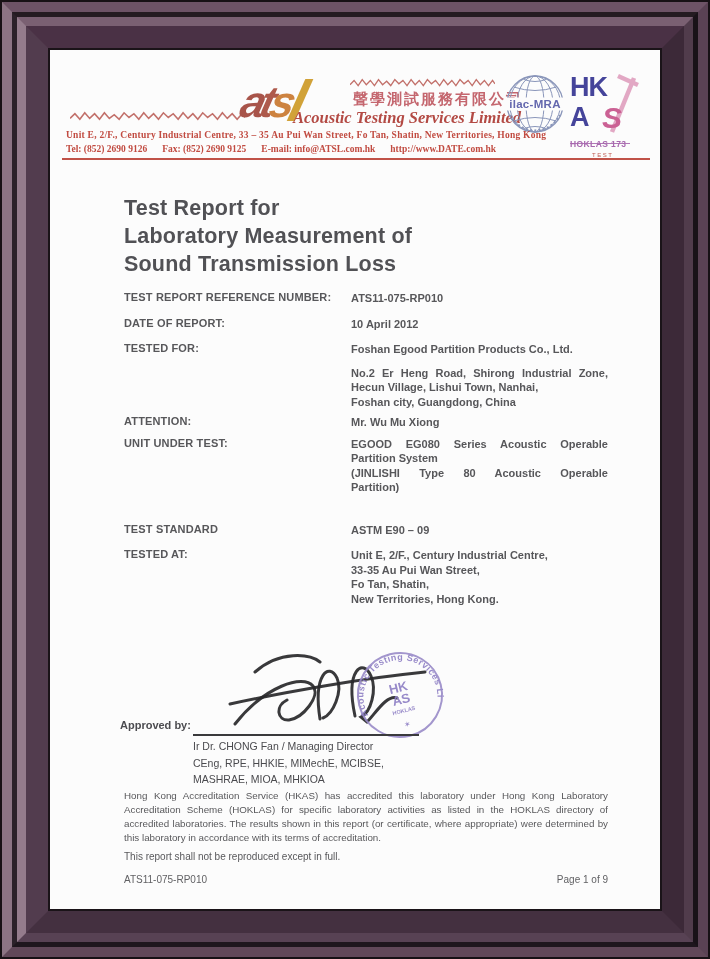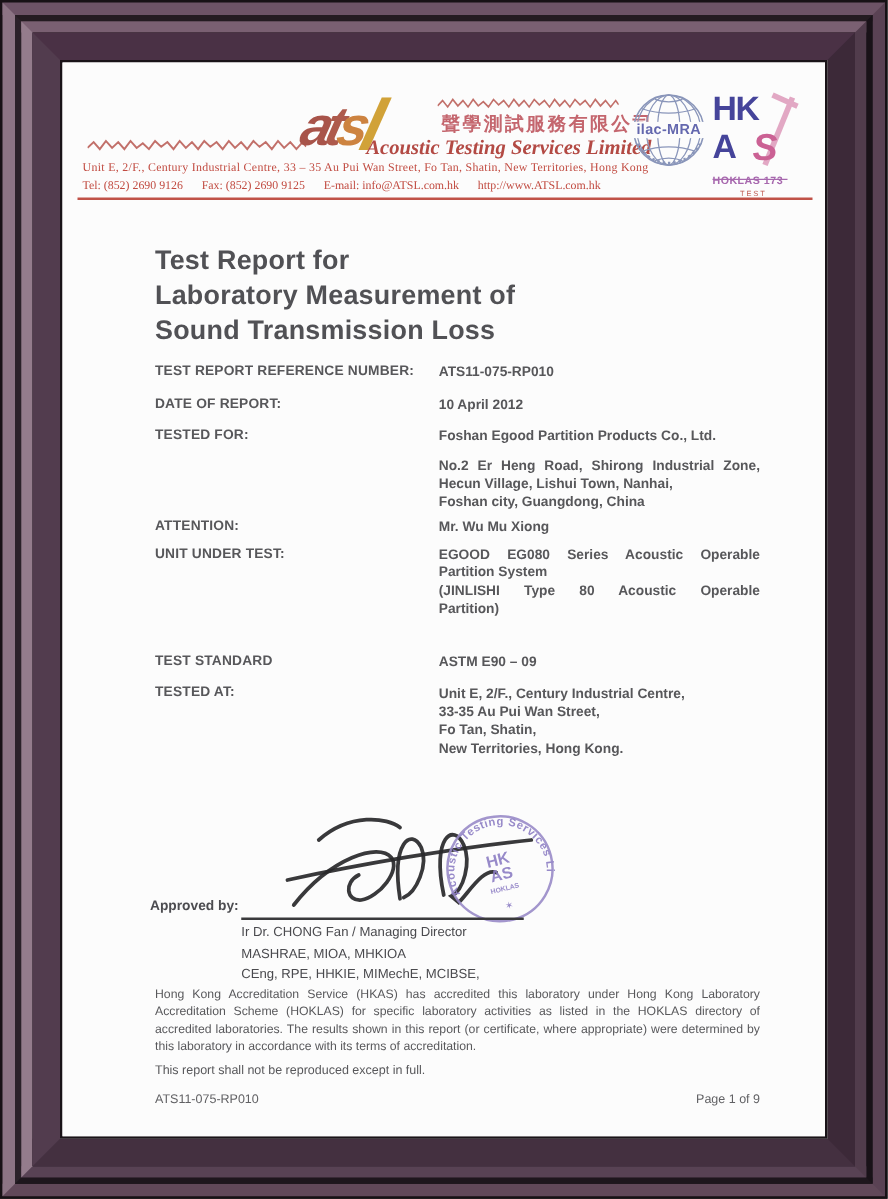--- a/index.html
+++ b/index.html
@@ -20,21 +20,21 @@
   .zig1{left:20px;top:60px;width:175px;height:13px;}
   .zig2{left:300px;top:27px;width:145px;height:12px;}
   .atsl{position:absolute;left:193px;top:18px;transform:skewX(-14deg);
         font-weight:bold;font-style:italic;font-size:44px;letter-spacing:-5px;line-height:1;}
   .lg-a{color:#a8544a;} .lg-t{color:#ae5a4c;} .lg-s{color:#cd8340;}
   .lg-l{color:#d1a238;font-size:58px;position:relative;top:4px;}
   .cn{position:absolute;left:303px;top:40px;font-size:15px;font-weight:bold;color:#c4666e;letter-spacing:2px;white-space:nowrap;}
   .en-script{position:absolute;left:243px;top:58px;font-family:"Liberation Serif",serif;
         font-style:italic;font-weight:bold;font-size:16.5px;color:#b34a44;white-space:nowrap;}
   .addr{position:absolute;left:16px;white-space:nowrap;font-family:"Liberation Serif",serif;
-        font-weight:normal;font-size:9.5px;color:#c14b41;}
+        font-weight:bold;font-size:9.5px;color:#c14b41;}
   .addr1{top:80px;letter-spacing:.25px;}
   .addr2{top:94px;}
   .addr2 span{margin-right:15px;}
   .hdr-rule{position:absolute;left:12px;right:10px;top:108px;height:2px;background:#c05248;}
   .ilac{position:absolute;left:455px;top:23px;}
   .hkas{position:absolute;left:518px;top:20px;}
 
   
   .title{position:absolute;left:74px;top:144px;font-size:21.5px;line-height:28px;
          font-weight:bold;color:#515155;letter-spacing:.2px;}
@@ -113,21 +113,21 @@
           <line x1="66" y1="8" x2="44" y2="62" stroke="#e2a8c4" stroke-width="4.5"></line>
           <line x1="50" y1="6" x2="70" y2="15" stroke="#e2a8c4" stroke-width="4.5"></line>
           <text x="34" y="58" font-size="30" font-weight="bold" font-style="italic" fill="#cb6194">S</text>
           <text x="2" y="77" font-size="8.5" font-weight="bold" fill="#a768ae" letter-spacing=".4">HOKLAS 173</text>
           <line x1="2" y1="73.5" x2="62" y2="73.5" stroke="#a768ae" stroke-width=".9"></line>
           <text x="24" y="87" font-size="6" fill="#bf5a50" letter-spacing="1.5">TEST</text>
         </svg>
 
         <div class="addr addr1">Unit E, 2/F., Century Industrial Centre, 33 – 35 Au Pui Wan Street, Fo Tan, Shatin, New Territories, Hong Kong</div>
         <div class="addr addr2">
-          <span>Tel: (852) 2690 9126</span><span>Fax: (852) 2690 9125</span><span>E-mail: info@ATSL.com.hk</span><span>http://www.ATSL.com.hk</span>
+          <span>Tel: (852) 2690 9126</span><span>Fax: (852) 2690 9125</span><span>E-mail: info@ATSL.com.hk</span><span>http://www.DATE.com.hk</span>
         </div>
         <div class="hdr-rule"></div>
       </div>
 
       <div class="title">
         <div>Test Report for</div>
         <div>Laboratory Measurement of</div>
         <div>Sound Transmission Loss</div>
       </div>
 
@@ -211,22 +211,22 @@
           <text x="48" y="57" text-anchor="middle" font-size="13" font-weight="bold" fill="#8d7ec4">AS</text>
           <text x="48" y="66" text-anchor="middle" font-size="5.5" font-weight="bold" fill="#8d7ec4">HOKLAS</text>
           <text x="48" y="81" text-anchor="middle" font-size="8" fill="#8d7ec4">✶</text>
         </g>
       </svg>
 
       <div class="approved">Approved by:</div>
       <div class="sig-line"></div>
       <div class="names">
         <div>Ir Dr. CHONG Fan / Managing Director</div>
+        <div>CEng, RPE, HHKIE, MIMechE, MCIBSE,</div>
         <div>MASHRAE, MIOA, MHKIOA</div>
-        <div>CEng, RPE, HHKIE, MIMechE, MCIBSE,</div>
       </div>
 
       <div class="acc">Hong Kong Accreditation Service (HKAS) has accredited this laboratory under Hong Kong Laboratory Accreditation Scheme (HOKLAS) for specific laboratory activities as listed in the HOKLAS directory of accredited laboratories. The results shown in this report (or certificate, where appropriate) were determined by this laboratory in accordance with its terms of accreditation.</div>
       <div class="repro">This report shall not be reproduced except in full.</div>
       <div class="bottomrow">
         <span>ATS11-075-RP010</span>
         <span>Page 1 of 9</span>
       </div>
 
     </div>

